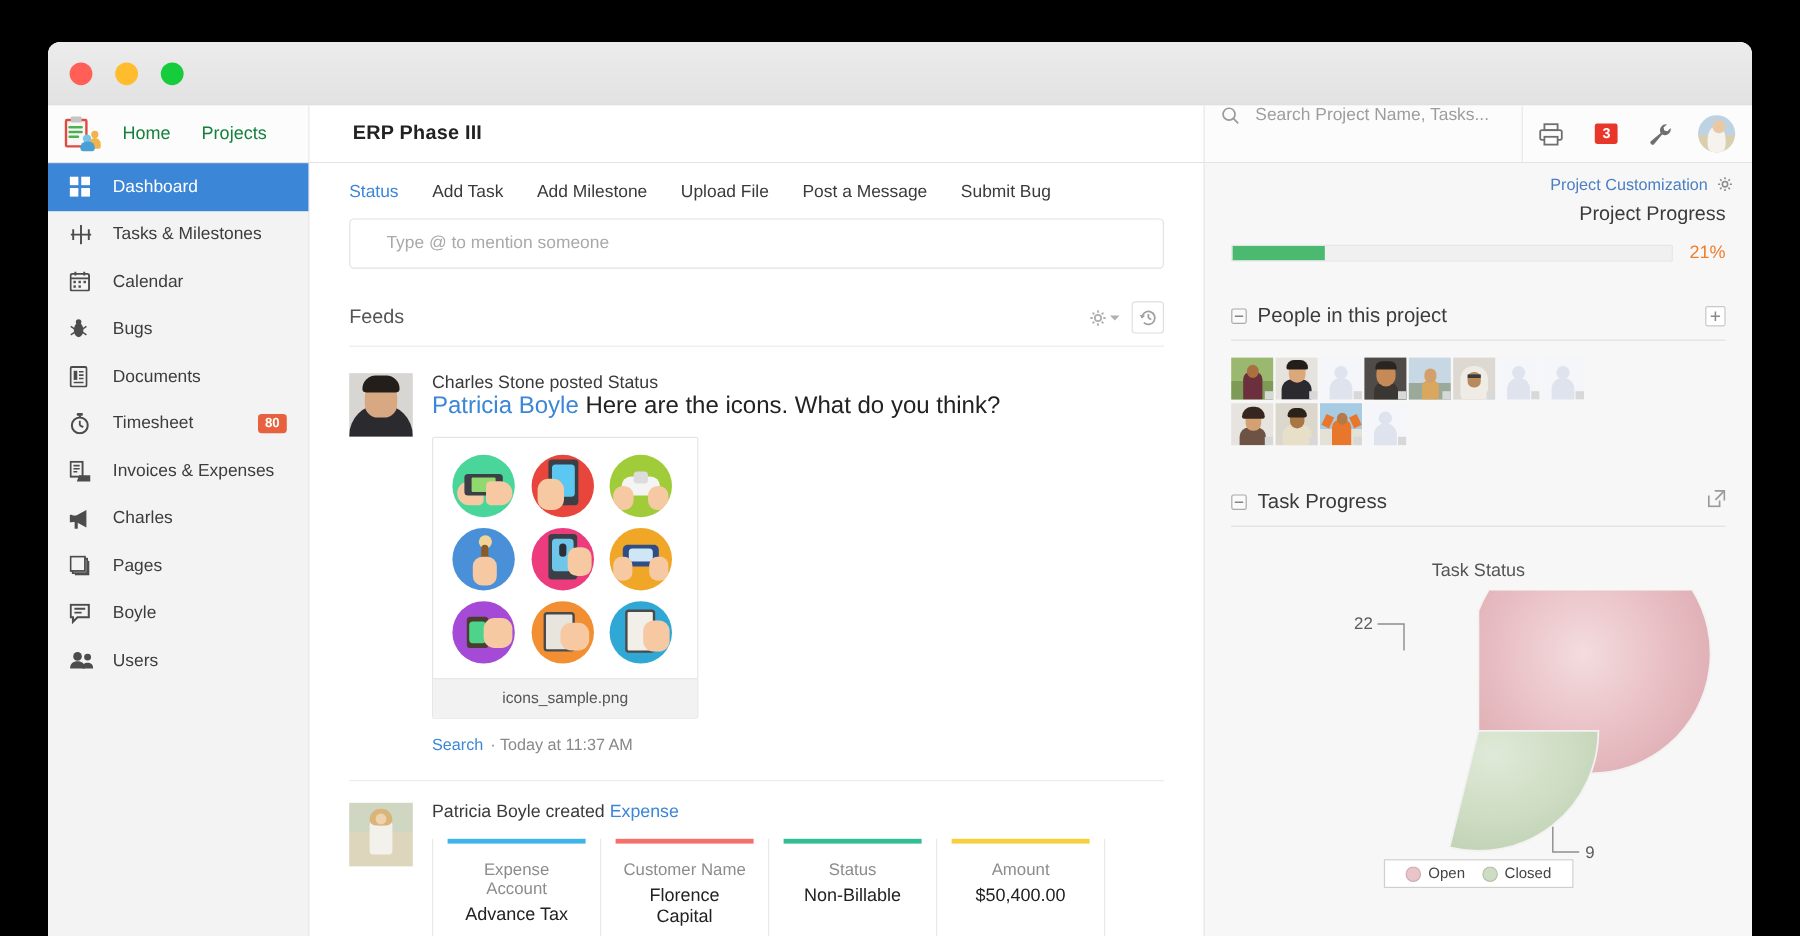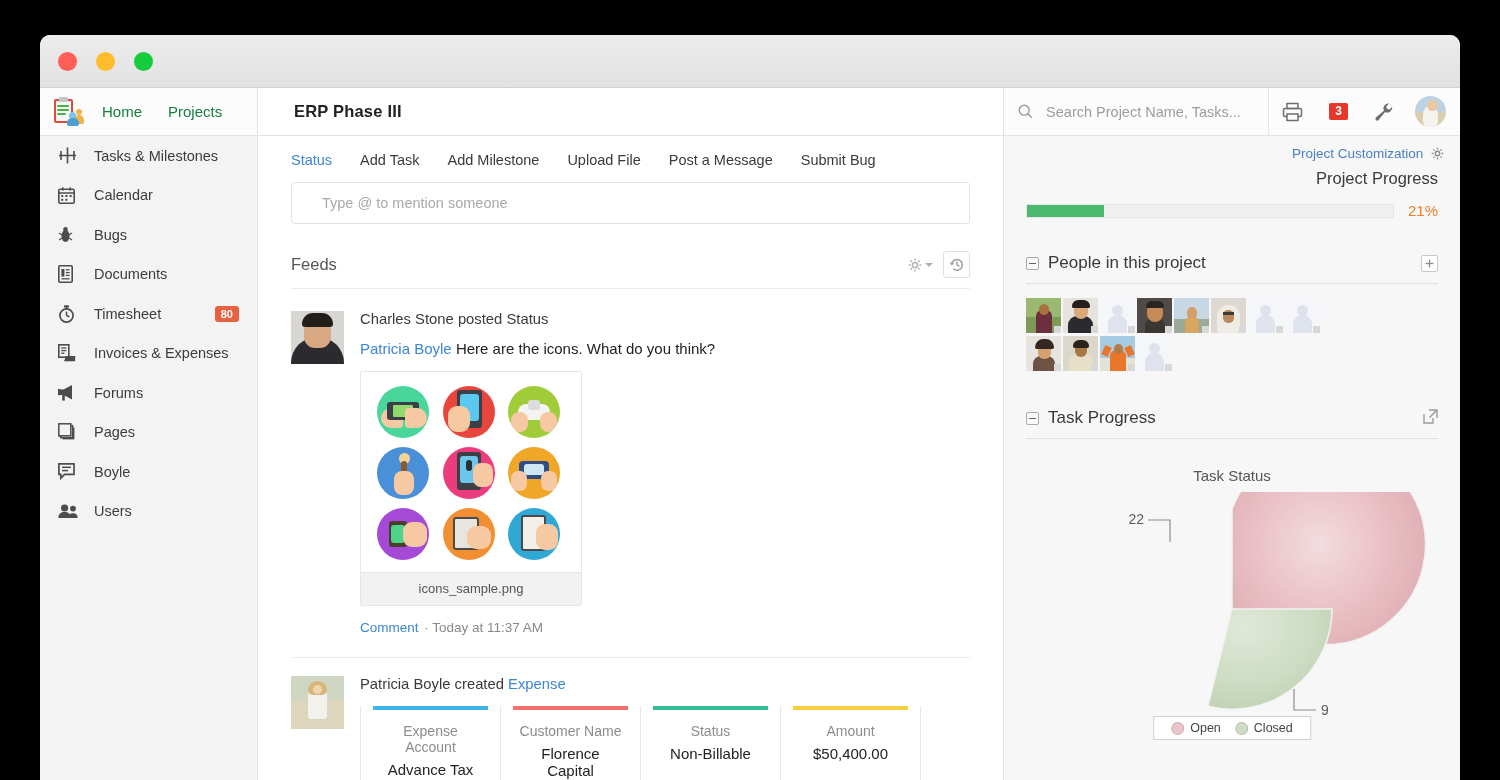--- a/index.html
+++ b/index.html
@@ -60,21 +60,21 @@
     font-size: 15px; color: #15803d; margin-right: 26px;
     cursor: pointer; white-space: nowrap;
   }
   #project-title-wrap {
     flex: 1; display: flex; align-items: center; padding-left: 36px;
     border-right: 1px solid #e3e3e3; background:#fff;
   }
   #project-title { font-size: 16.5px; font-weight: bold; color: #222; letter-spacing:.2px;}
 
   #topbar-right { width: 456px; display: flex; align-items: center; background:#fcfcfc; }
-  #search-box { flex: 1; display: flex; align-items: center; padding-left: 14px; height: 100%; border-right:1px solid #e8e8e8;}
+  #search-box { flex: 1; display: flex; align-items: flex-start; padding-left: 14px; height: 100%; border-right:1px solid #e8e8e8;}
   #search-input {
     border: none; outline: none; background: transparent;
     font-size: 14.5px; color: #555; width: 100%; margin-left: 13px;
     font-family: "Liberation Sans", sans-serif;
   }
   #search-input::placeholder { color: #9d9d9d; }
   .topicon { margin: 0 13px; display:flex; align-items:center; cursor:pointer; }
   #notif-badge {
     background: #e8372a; color: #fff; font-size: 12px; font-weight: bold;
     border-radius: 2px; padding: 2px 6px 3px; line-height: 1;
@@ -137,21 +137,21 @@
   #history-btn {
     width: 27px; height: 27px; border: 1px solid #e0e0e0; border-radius: 3px;
     display: flex; align-items: center; justify-content: center;
     margin-left: 10px; background:#fff; cursor:pointer;
   }
 
   .feed-item { display: flex; padding: 22px 33px 0 33px; }
   .feed-avatar { width: 53px; height: 53px; flex: none; margin-right: 16px; overflow:hidden; }
   .feed-body { flex: 1; min-width:0; }
   .feed-head { font-size: 14.8px; color: #3a3a3a; }
-  .feed-text { font-size: 15px; color: #222; margin-top: 13px; }
+  .feed-text { font-size: 20px; color: #222; }
   .mention { color: #3b86d6; }
   .link { color: #3b86d6; }
 
   
   #attachment {
     margin-top: 14px; width: 222px; border: 1px solid #e6e6e6; border-radius: 2px;
     background: #fff; overflow: hidden;
   }
   #icon-grid {
     display: grid; grid-template-columns: repeat(3, 1fr); gap: 9px;
@@ -278,20 +278,31 @@
         </svg>
       </div>
       <div id="user-avatar"></div>
     </div>
   </div>
 
   <div id="body">
 
     <div id="sidebar">
 
+      <div class="side-item active">
+        <span class="side-ico">
+          <svg width="17" height="17" viewBox="0 0 17 17">
+            <rect x="0" y="0" width="7.3" height="7.3" fill="#fff"></rect>
+              <rect x="9.7" y="0" width="7.3" height="7.3" fill="#fff"></rect>
+            <rect x="0" y="9.7" width="7.3" height="7.3" fill="#fff"></rect>
+              <rect x="9.7" y="9.7" width="7.3" height="7.3" fill="#fff"></rect>
+          </svg>
+        </span>
+        <span class="side-label">Dashboard</span>
+      </div>
 
       <div class="side-item">
         <span class="side-ico">
           <svg width="19" height="17" viewBox="0 0 19 17">
             <line x1="9.5" y1="0.5" x2="9.5" y2="16.5" stroke="#4c4c4c" stroke-width="1.6"></line>
             <line x1="1" y1="8.5" x2="18" y2="8.5" stroke="#4c4c4c" stroke-width="1.6"></line>
             <line x1="3" y1="4" x2="3" y2="13" stroke="#4c4c4c" stroke-width="1.6"></line>
             <line x1="16" y1="4" x2="16" y2="13" stroke="#4c4c4c" stroke-width="1.6"></line>
           </svg>
         </span>
@@ -371,21 +382,21 @@
       </div>
 
       <div class="side-item">
         <span class="side-ico">
           <svg width="18" height="17" viewBox="0 0 18 17">
             <path d="M2 5.5 L2 11 L5.5 11 L14 15.5 L14 1 L5.5 5.5 Z" fill="#4c4c4c"></path>
             <rect x="0" y="5" width="2.4" height="6.2" fill="#4c4c4c"></rect>
             <rect x="4.2" y="11" width="2.6" height="5.6" fill="#4c4c4c"></rect>
           </svg>
         </span>
-        <span class="side-label">Forums</span>
+        <span class="side-label">Charles</span>
       </div>
 
       <div class="side-item">
         <span class="side-ico">
           <svg width="18" height="18" viewBox="0 0 18 18">
             <rect x="4.4" y="4.4" width="12" height="12" fill="#4c4c4c"></rect>
             <rect x="2.6" y="2.6" width="12" height="12" fill="#fff" stroke="#4c4c4c" stroke-width="1.5"></rect>
             <rect x="0.8" y="0.8" width="12" height="12" fill="#f3f3f3" stroke="#4c4c4c" stroke-width="1.5"></rect>
           </svg>
         </span>
@@ -520,21 +531,21 @@
               </div>
               <div class="ic" style="background:#2fa8d6">
                 <div class="dev" style="left:13px;top:7px;width:25px;height:36px;background:#f2efe8;border:2px solid #4a4a4a;"></div>
                 <div class="hand" style="left:28px;top:16px;width:22px;height:26px;border-radius:9px;"></div>
               </div>
             </div>
             <div id="attach-name">icons_sample.png</div>
           </div>
 
           <div class="feed-meta">
-            <span class="link">Comment</span>
+            <span class="link">Search</span>
             <span>·</span>
             <span>Today at 11:37 AM</span>
           </div>
         </div>
       </div>
 
       <div class="feed-sep"></div>
 
       <div class="feed-item" style="padding-top:18px">
         <div class="feed-avatar" style="background:linear-gradient(#cfd6c2 0 46%, #ddd6bc 46% 100%); position:relative;">

